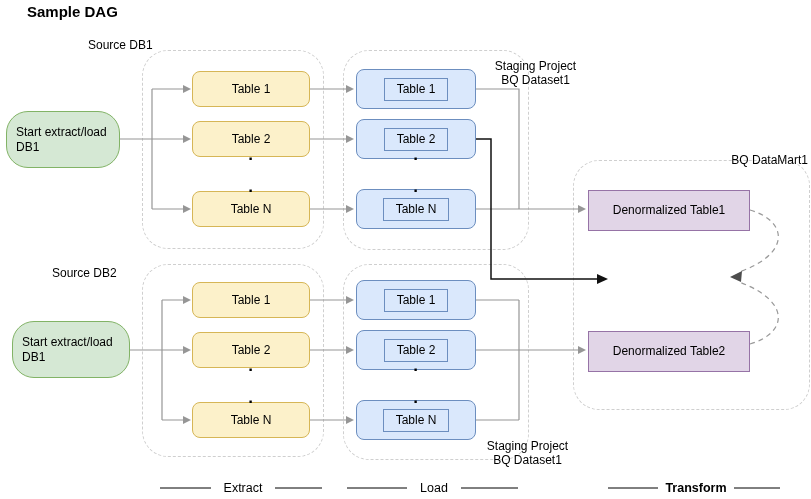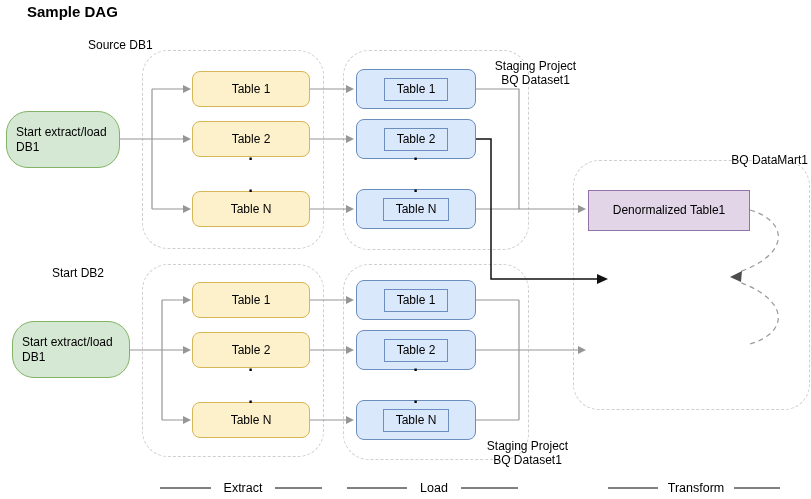--- a/index.html
+++ b/index.html
@@ -109,21 +109,21 @@
     </g>
     <polygon points="730,277 742,271 741,282" fill="#4d4d4d"></polygon>
 
     <g stroke="#000000" stroke-width="1" fill="none">
       <path d="M160,488 H322 M347,488 H518 M608,488 H780"></path>
     </g>
   </svg>
 
   <div class="lbl title">Sample DAG</div>
   <div class="lbl" style="left:52px; top:38px;margin-left:36px;">Source DB1</div>
-  <div class="lbl" style="left:52px; top:266px;">Start DB2</div>
+  <div class="lbl" style="left:52px; top:266px;">Source DB2</div>
 
   <div class="lbl caption-center" style="left:478px; top:59px; width:115px;">
     <div>Staging Project</div>
     <div>BQ Dataset1</div>
   </div>
   <div class="lbl caption-center" style="left:470px; top:439px; width:115px;">
     <div>Staging Project</div>
     <div>BQ Dataset1</div>
   </div>
   <div class="lbl caption-right" style="left:688px; top:153px; width:120px;">
@@ -165,35 +165,36 @@
     <span class="inner-rect">Table 1</span>
   </div>
   <div class="node blue" style="left:356px; top:330px; width:120px; height:40px;">
     <span class="inner-rect">Table 2</span>
   </div>
   <div class="node blue" style="left:356px; top:400px; width:120px; height:40px;">
     <span class="inner-rect">Table N</span>
   </div>
 
   <div class="node purple" style="left:588px; top:190px; width:162px; height:41px;">Denormalized Table1</div>
+  <div class="node purple" style="left:588px; top:331px; width:162px; height:41px;">Denormalized Table2</div>
 
   <div class="dots" style="left:243px; top:153px;">
     <span>·</span>
     <span>·</span>
   </div>
   <div class="dots" style="left:408px; top:153px;">
     <span>·</span>
     <span>·</span>
   </div>
   <div class="dots" style="left:243px; top:364px;">
     <span>·</span>
     <span>·</span>
   </div>
   <div class="dots" style="left:408px; top:364px;">
     <span>·</span>
     <span>·</span>
   </div>
 
   <div class="stage-label" style="left:211px; top:481px; width:60px;">Extract</div>
   <div class="stage-label" style="left:407px; top:481px; width:50px;">Load</div>
-  <div class="stage-label" style="left:658px; top:481px; width:72px;">Transform</div>
+  <div class="stage-label" style="left:658px; top:481px; width:72px;font-weight:bold;">Transform</div>
 
 </div>
 
 </body></html>

